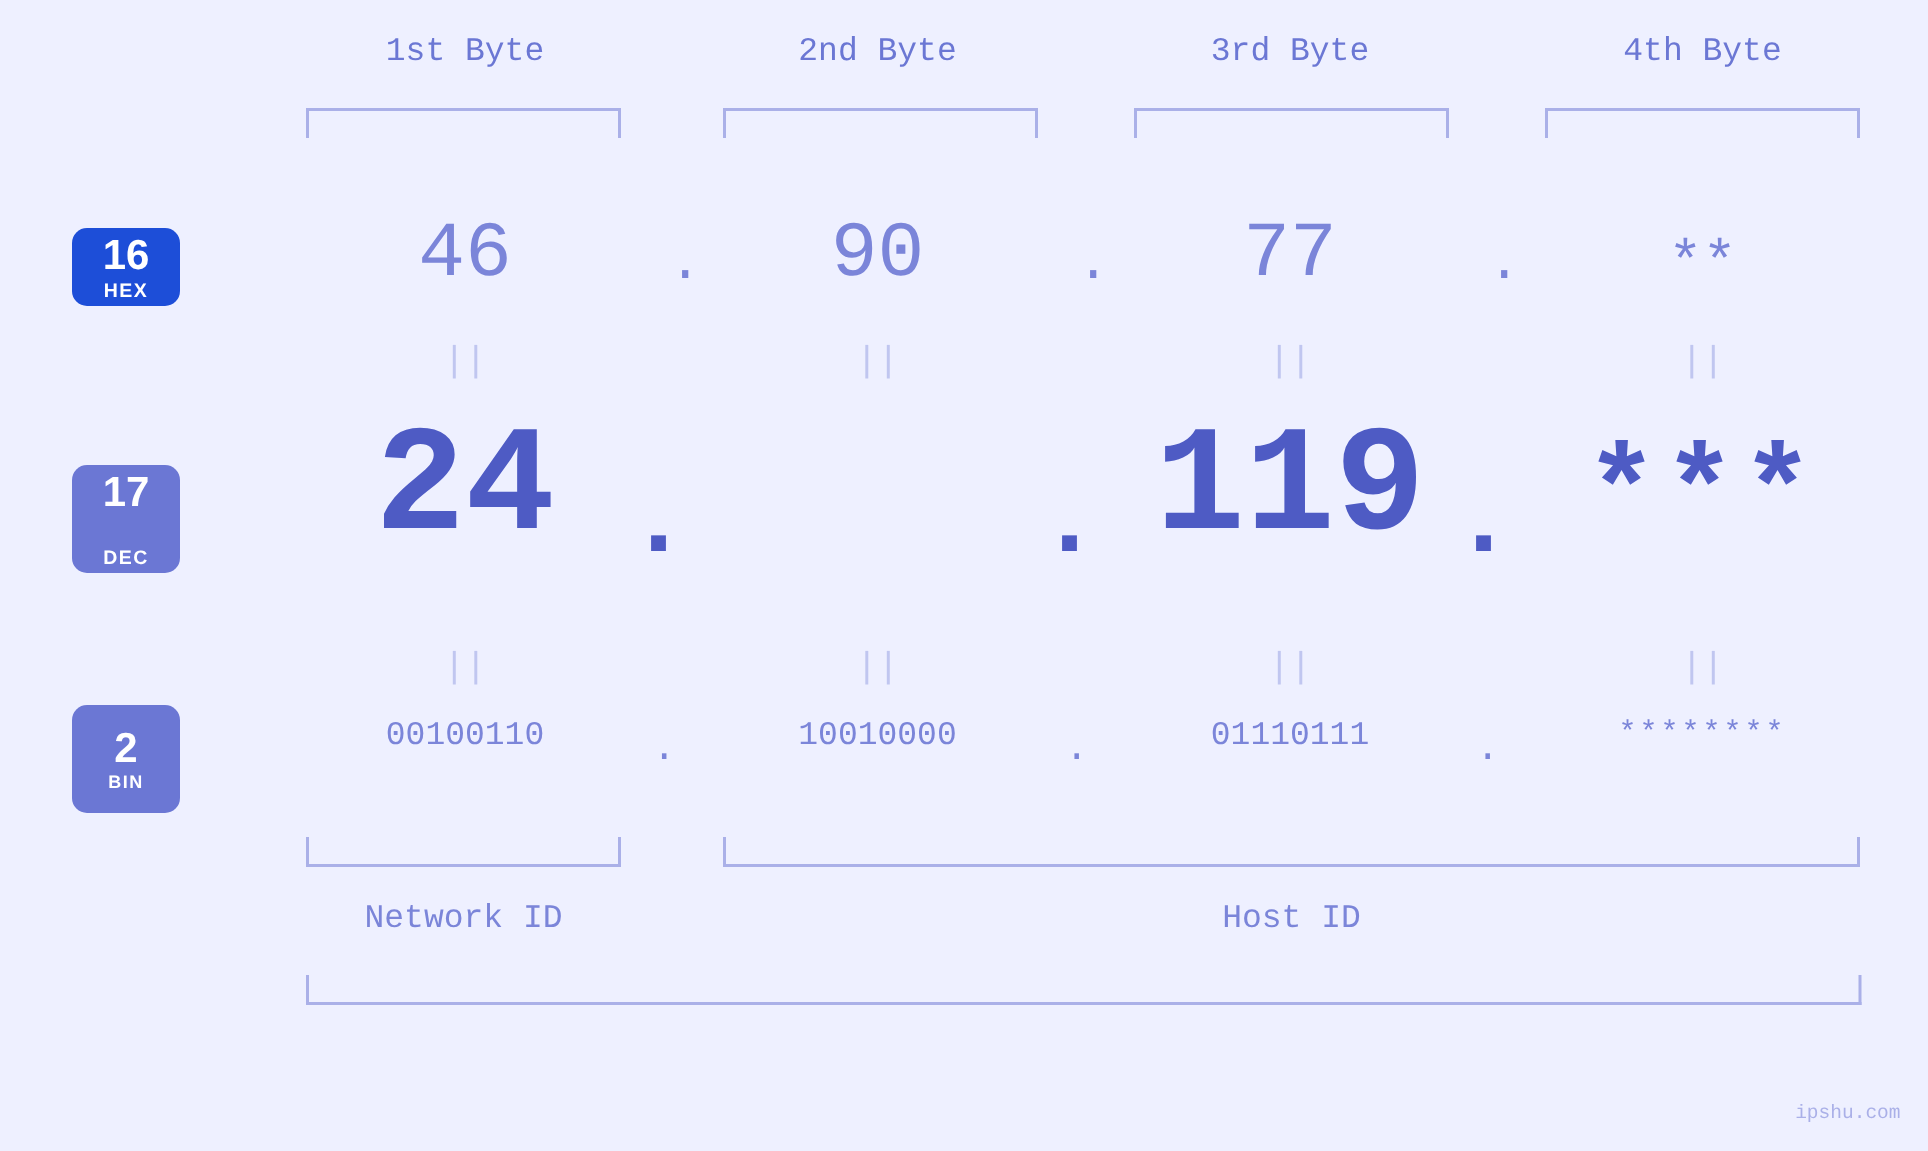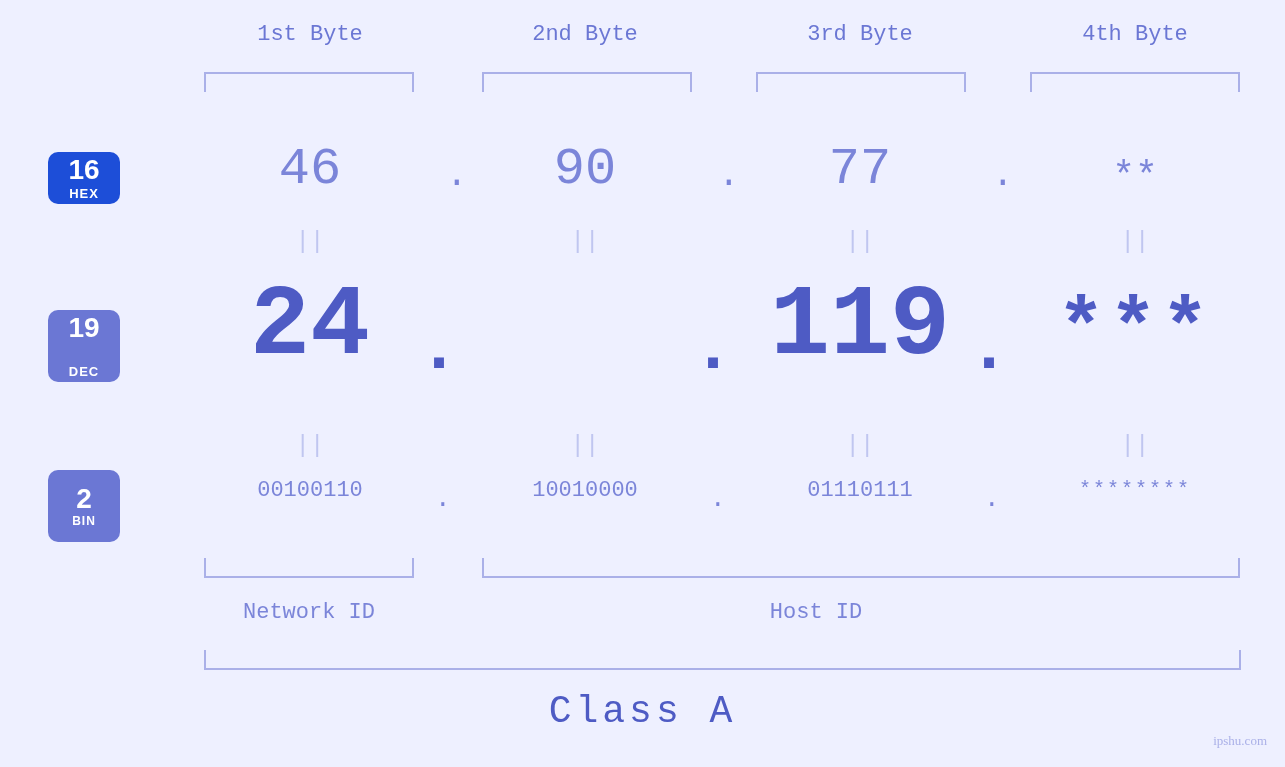--- a/index.html
+++ b/index.html
@@ -137,21 +137,21 @@
 <body>
 
 <div class="layout">
 
   <div style="position:absolute; top:152px; left:48px; width:72px; height:52px; background:#1d4ed8; border-radius:10px; display:flex; flex-direction:column; align-items:center; justify-content:center; color:white;">
     <span style="font-size:28px; font-weight:bold; font-family:Arial,sans-serif; line-height:1.1;">16</span>
     <span style="font-size:13px; font-family:Arial,sans-serif; font-weight:bold; letter-spacing:1px;">HEX</span>
   </div>
 
   <div style="position:absolute; top:310px; left:48px; width:72px; height:72px; background:#6b77d4; border-radius:10px; display:flex; flex-direction:column; align-items:center; justify-content:center; color:white;">
-    <span style="font-size:28px; font-weight:bold; font-family:Arial,sans-serif; line-height:1.1;">19</span>
+    <span style="font-size:28px; font-weight:bold; font-family:Arial,sans-serif; line-height:1.1;">17</span>
     <span style="font-size:13px; font-family:Arial,sans-serif; font-weight:bold; letter-spacing:1px;margin-top:21px;">DEC</span>
   </div>
 
   <div style="position:absolute; top:470px; left:48px; width:72px; height:72px; background:#6b77d4; border-radius:10px; display:flex; flex-direction:column; align-items:center; justify-content:center; color:white;">
     <span style="font-size:28px; font-weight:bold; font-family:Arial,sans-serif; line-height:1.1;">2</span>
     <span style="font-size:12px; font-family:Liberation Sans, sans-serif; font-weight:bold; letter-spacing:1px;">BIN</span>
   </div>
 
   <span class="header-label col1-center">1st Byte</span>
   <span class="header-label col2-center">2nd Byte</span>
@@ -195,21 +195,20 @@
   <span class="bin-val col3-center">01110111</span>
   <span class="dot-bin" style="left:984px;">.</span>
   <span class="bin-val col4-center" style="font-size:20px; letter-spacing:2px;">********</span>
 
   <div style="position:absolute; top:558px; left:204px; width:210px; height:20px; border-bottom:2px solid #aab0e8; border-left:2px solid #aab0e8; border-right:2px solid #aab0e8;"></div>
 
   <div style="position:absolute; top:558px; left:482px; width:758px; height:20px; border-bottom:2px solid #aab0e8; border-left:2px solid #aab0e8; border-right:2px solid #aab0e8;"></div>
 
   <span style="position:absolute; top:600px; left:309px; transform:translateX(-50%); color:#7b85d9; font-size:22px; font-family:'Courier New',Courier,monospace;">Network ID</span>
 
-  <span style="position:absolute; top:600px; left:816px; transform:translateX(-50%); color:#7b85d9; font-size:22px; font-family:'Courier New',Courier,monospace;">Host ID</span>
+  <span style="position:absolute; top:600px; left:861px; transform:translateX(-50%); color:#7b85d9; font-size:22px; font-family:'Courier New',Courier,monospace;">Host ID</span>
 
   <div style="position:absolute; top:650px; left:204px; right:44px; height:20px; border-bottom:2px solid #aab0e8; border-left:2px solid #aab0e8; border-right:2px solid #aab0e8;"></div>
 
-  <span style="position:absolute; top:690px; left:50%; transform:translateX(-50%); color:#4e5bc4; font-size:38px; font-family:'Courier New',Courier,monospace; letter-spacing:4px;">Class A</span>
-
-  <span style="position:absolute; bottom:18px; right:18px; color:#aab0e8; font-size:13px; font-family:Liberation Serif, serif;">ipshu.com</span>
+
+  <span style="position:absolute; bottom:18px; right:18px; color:#aab0e8; font-size:13px; font-family:Liberation Mono, monospace;">ipshu.com</span>
 
 </div>
 
 </body></html>

